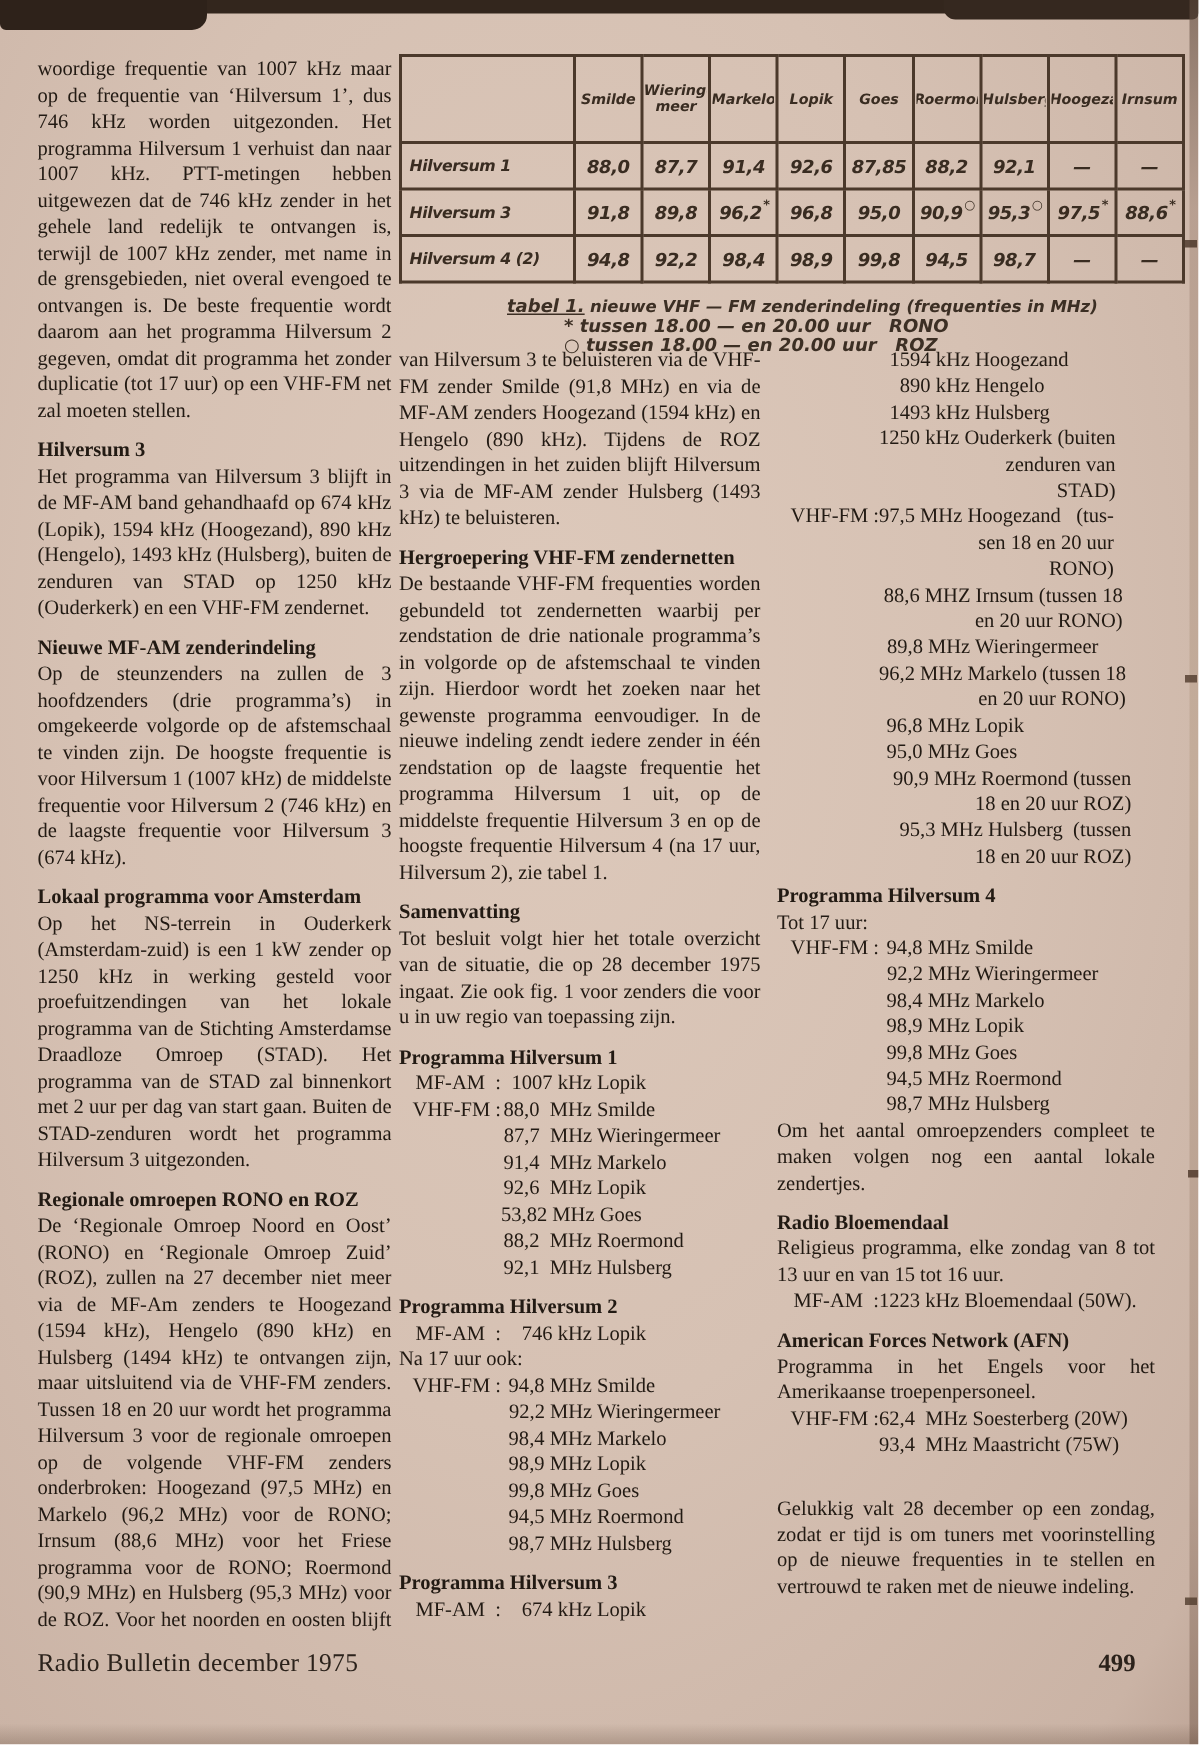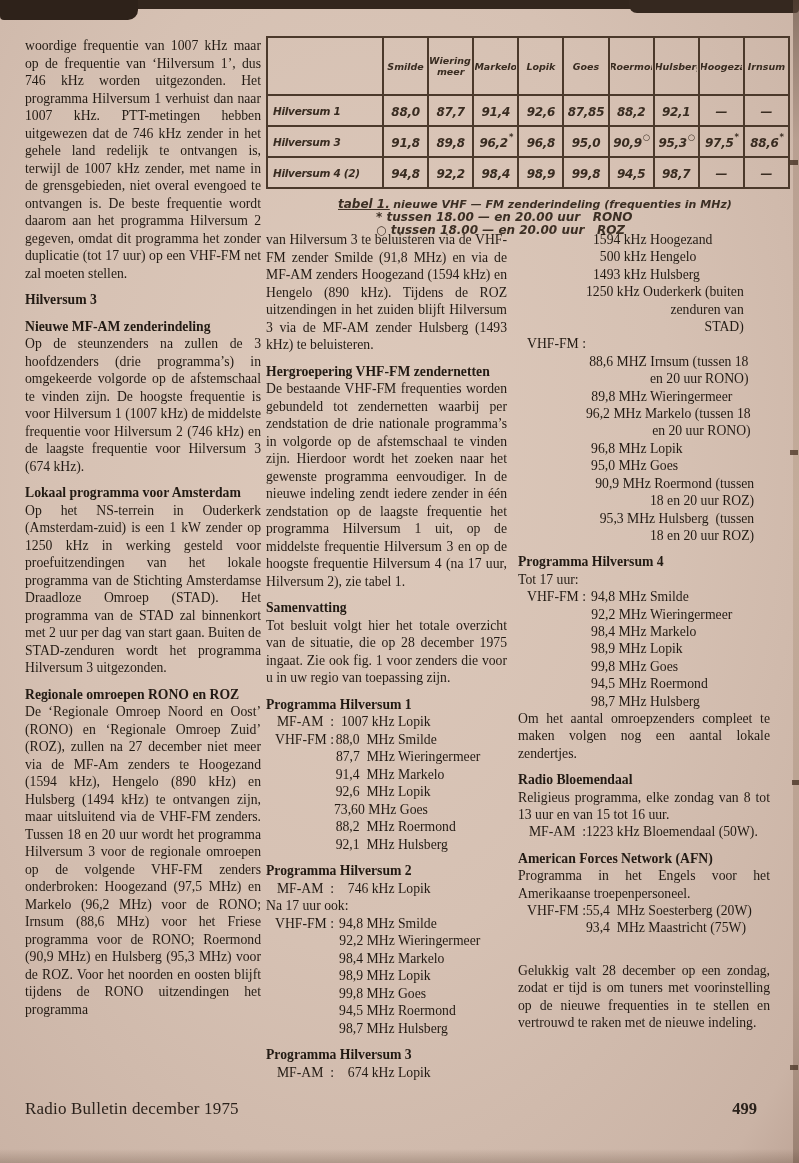--- a/index.html
+++ b/index.html
@@ -144,20 +144,21 @@
       <span class="tcap-label">tabel 1.</span>
       <span class="tcap-text">nieuwe VHF — FM zenderindeling (frequenties in MHz)</span>
       <div class="tcap-fn">* tussen 18.00 — en 20.00 uur   RONO</div>
       <div class="tcap-fn">○ tussen 18.00 — en 20.00 uur   ROZ</div>
     </div>
   </div>
 
   <div class="col col-left">
     <p>woordige frequentie van 1007 kHz maar op de frequentie van ‘Hilversum 1’, dus 746 kHz worden uitgezonden. Het programma Hilversum 1 verhuist dan naar 1007 kHz. PTT-metingen hebben uitgewezen dat de 746 kHz zender in het gehele land redelijk te ontvangen is, terwijl de 1007 kHz zender, met name in de grensgebieden, niet overal evengoed te ontvangen is. De beste frequentie wordt daarom aan het programma Hilversum 2 gegeven, omdat dit programma het zonder duplicatie (tot 17 uur) op een VHF-FM net zal moeten stellen.</p>
     <h3>Hilversum 3</h3>
+    <p>Het programma van Hilversum 3 blijft in de MF-AM band gehandhaafd op 674 kHz (Lopik), 1594 kHz (Hoogezand), 890 kHz (Hengelo), 1493 kHz (Hulsberg), buiten de zenduren van STAD op 1250 kHz (Ouderkerk) en een VHF-FM zendernet.</p>
     <h3>Nieuwe MF-AM zenderindeling</h3>
     <p>Op de steunzenders na zullen de 3 hoofdzenders (drie programma’s) in omgekeerde volgorde op de afstemschaal te vinden zijn. De hoogste frequentie is voor Hilversum 1 (1007 kHz) de middelste frequentie voor Hilversum 2 (746 kHz) en de laagste frequentie voor Hilversum 3 (674 kHz).</p>
     <h3>Lokaal programma voor Amsterdam</h3>
     <p>Op het NS-terrein in Ouderkerk (Amsterdam-zuid) is een 1 kW zender op 1250 kHz in werking gesteld voor proefuitzendingen van het lokale programma van de Stichting Amsterdamse Draadloze Omroep (STAD). Het programma van de STAD zal binnenkort met 2 uur per dag van start gaan. Buiten de STAD-zenduren wordt het programma Hilversum 3 uitgezonden.</p>
     <h3>Regionale omroepen RONO en ROZ</h3>
     <p>De ‘Regionale Omroep Noord en Oost’ (RONO) en ‘Regionale Omroep Zuid’ (ROZ), zullen na 27 december niet meer via de MF-Am zenders te Hoogezand (1594 kHz), Hengelo (890 kHz) en Hulsberg (1494 kHz) te ontvangen zijn, maar uitsluitend via de VHF-FM zenders. Tussen 18 en 20 uur wordt het programma Hilversum 3 voor de regionale omroepen op de volgende VHF-FM zenders onderbroken: Hoogezand (97,5 MHz) en Markelo (96,2 MHz) voor de RONO; Irnsum (88,6 MHz) voor het Friese programma voor de RONO; Roermond (90,9 MHz) en Hulsberg (95,3 MHz) voor de ROZ. Voor het noorden en oosten blijft tijdens de RONO uitzendingen het programma</p>
   </div>
 
   <div class="col col-mid">
     <p>van Hilversum 3 te beluisteren via de VHF-FM zender Smilde (91,8 MHz) en via de MF-AM zenders Hoogezand (1594 kHz) en Hengelo (890 kHz). Tijdens de ROZ uitzendingen in het zuiden blijft Hilversum 3 via de MF-AM zender Hulsberg (1493 kHz) te beluisteren.</p>
@@ -187,21 +188,21 @@
     <span class="fl-text">91,4  MHz Markelo</span>
   </div>
 
   <div class="fl">
     <span class="fl-prefix"></span>
     <span class="fl-text">92,6  MHz Lopik</span>
   </div>
 
   <div class="fl">
     <span class="fl-prefix"></span>
-    <span class="fl-text">73,60 MHz Goes</span>
+    <span class="fl-text">53,82 MHz Goes</span>
   </div>
 
   <div class="fl">
     <span class="fl-prefix"></span>
     <span class="fl-text">88,2  MHz Roermond</span>
   </div>
 
   <div class="fl">
     <span class="fl-prefix"></span>
     <span class="fl-text">92,1  MHz Hulsberg</span>
@@ -265,37 +266,40 @@
 
   <div class="col col-right">
     <div>
   <div class="fl">
     <span class="fl-prefix"></span>
     <span class="fl-text">1594 kHz Hoogezand</span>
   </div>
 
   <div class="fl">
     <span class="fl-prefix"></span>
-    <span class="fl-text">  500 kHz Hengelo</span>
+    <span class="fl-text">  890 kHz Hengelo</span>
   </div>
 
   <div class="fl">
     <span class="fl-prefix"></span>
     <span class="fl-text">1493 kHz Hulsberg</span>
   </div>
 
   <div class="fl">
     <span class="fl-prefix"></span>
     <span class="fl-text">1250 kHz Ouderkerk (buiten
 zenduren van
 STAD)</span>
   </div>
 
   <div class="fl">
     <span class="fl-prefix">VHF-FM :</span>
+    <span class="fl-text">97,5 MHz Hoogezand   (tus-
+sen 18 en 20 uur
+RONO)</span>
   </div>
 
   <div class="fl">
     <span class="fl-prefix"></span>
     <span class="fl-text">88,6 MHZ Irnsum (tussen 18
 en 20 uur RONO)</span>
   </div>
 
 
   <div class="fl">
@@ -376,21 +380,21 @@
   <div class="fl">
     <span class="fl-prefix">MF-AM  :</span>
     <span class="fl-text">1223 kHz Bloemendaal (50W).</span>
   </div>
 </div>
     <h3>American Forces Network (AFN)</h3>
     <p>Programma in het Engels voor het Amerikaanse troepenpersoneel.</p>
     <div>
   <div class="fl">
     <span class="fl-prefix">VHF-FM :</span>
-    <span class="fl-text">55,4  MHz Soesterberg (20W)</span>
+    <span class="fl-text">62,4  MHz Soesterberg (20W)</span>
   </div>
 
 
   <div class="fl">
     <span class="fl-prefix"></span>
     <span class="fl-text">93,4  MHz Maastricht (75W)</span>
   </div>
 </div>
     <p style="margin-top:25px">Gelukkig valt 28 december op een zondag, zodat er tijd is om tuners met voorinstelling op de nieuwe frequenties in te stellen en vertrouwd te raken met de nieuwe indeling.</p>
   </div>

